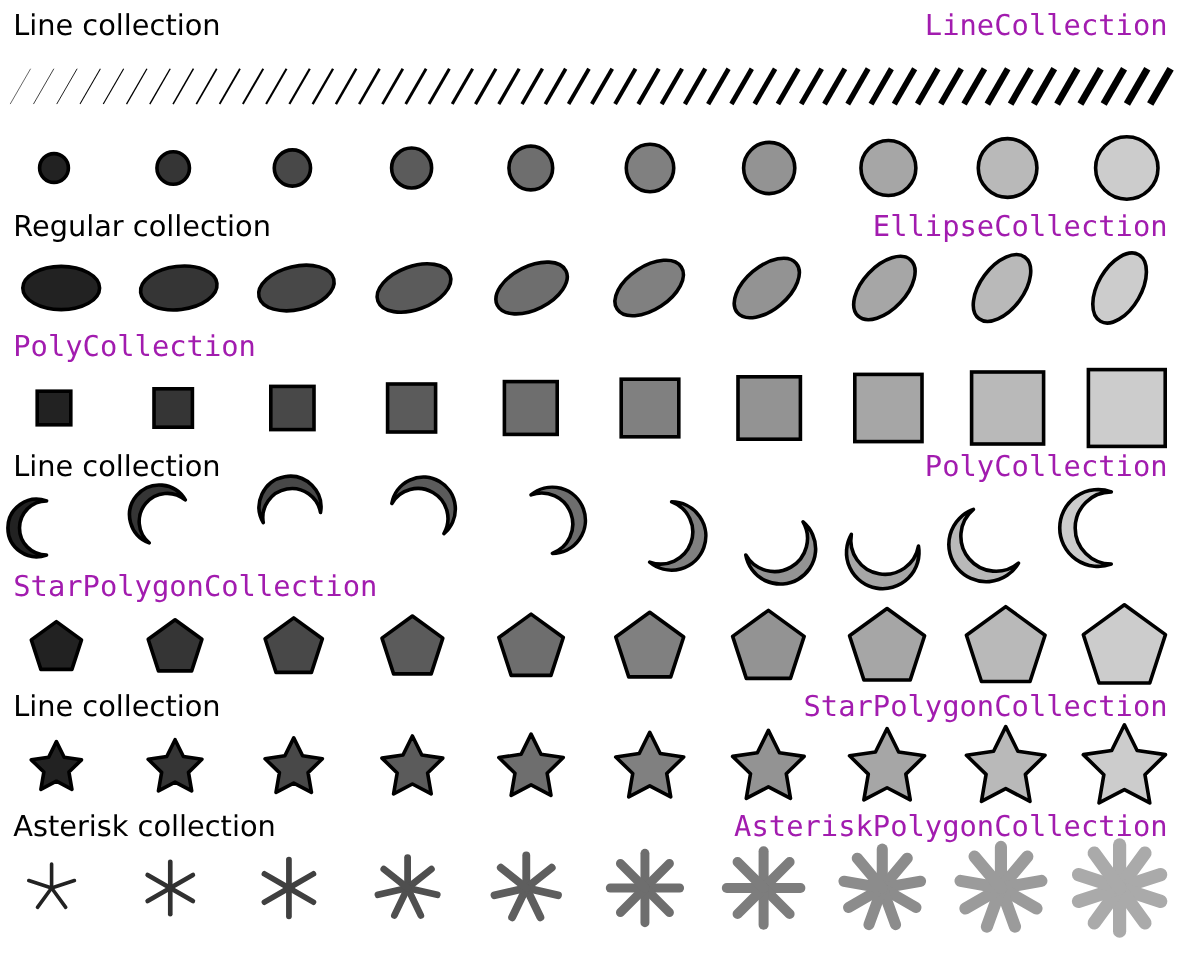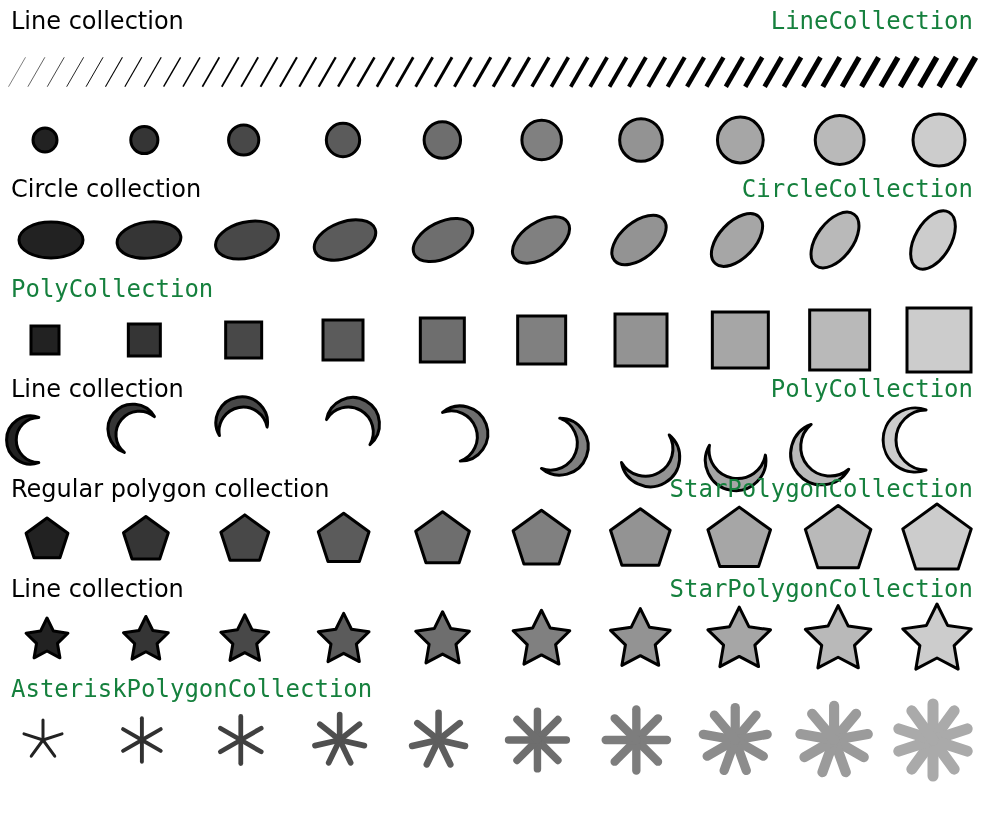--- a/index.html
+++ b/index.html
@@ -25,21 +25,21 @@
     padding-bottom: 2px;
     box-sizing: border-box;
   }
   .row-title {
     font-size: 24px;
     font-weight: 400;
   }
   .row-class {
     font-size: 24px;
     font-family: "DejaVu Sans Mono", "Liberation Mono", Menlo, Consolas, monospace;
-    color: #15803d;
+    color: #a21caf;
   }
   .row-graphics {
     height: 68px;
     position: relative;
   }
   svg.full {
     position: absolute;
     inset: 0;
     width: 100%;
     height: 100%;
@@ -117,22 +117,22 @@
         <circle cx="332" cy="34" r="16.666666666666664" fill="rgb(91,91,91)" stroke="#000000" stroke-width="3"></circle>
         <circle cx="431.3333333333333" cy="34" r="18.22222222222222" fill="rgb(110,110,110)" stroke="#000000" stroke-width="3"></circle>
         <circle cx="530.6666666666667" cy="34" r="19.77777777777778" fill="rgb(128,128,128)" stroke="#000000" stroke-width="3"></circle>
         <circle cx="630" cy="34" r="21.333333333333332" fill="rgb(147,147,147)" stroke="#000000" stroke-width="3"></circle>
         <circle cx="729.3333333333334" cy="34" r="22.88888888888889" fill="rgb(166,166,166)" stroke="#000000" stroke-width="3"></circle>
         <circle cx="828.6666666666666" cy="34" r="24.444444444444443" fill="rgb(185,185,185)" stroke="#000000" stroke-width="3"></circle>
         <circle cx="928" cy="34" r="26" fill="rgb(204,204,204)" stroke="#000000" stroke-width="3"></circle>
       </svg>
     </div>
     <div class="row row-header">
-      <div class="row-title">Circle collection</div>
-      <div class="row-class">CircleCollection</div>
+      <div class="row-title">Regular collection</div>
+      <div class="row-class">EllipseCollection</div>
     </div>
     <div class="row row-graphics">
       <svg class="full" viewBox="0 0 962 68">
         <ellipse cx="0" cy="0" rx="32" ry="18" transform="translate(40 34) rotate(0)" fill="rgb(34,34,34)" stroke="#000000" stroke-width="3"></ellipse>
         <ellipse cx="0" cy="0" rx="32" ry="18" transform="translate(138 34) rotate(-6.666666666666666)" fill="rgb(53,53,53)" stroke="#000000" stroke-width="3"></ellipse>
         <ellipse cx="0" cy="0" rx="32" ry="18" transform="translate(236 34) rotate(-13.333333333333332)" fill="rgb(72,72,72)" stroke="#000000" stroke-width="3"></ellipse>
         <ellipse cx="0" cy="0" rx="32" ry="18" transform="translate(334 34) rotate(-20)" fill="rgb(91,91,91)" stroke="#000000" stroke-width="3"></ellipse>
         <ellipse cx="0" cy="0" rx="32" ry="18" transform="translate(432 34) rotate(-26.666666666666664)" fill="rgb(110,110,110)" stroke="#000000" stroke-width="3"></ellipse>
         <ellipse cx="0" cy="0" rx="32" ry="18" transform="translate(530 34) rotate(-33.333333333333336)" fill="rgb(128,128,128)" stroke="#000000" stroke-width="3"></ellipse>
         <ellipse cx="0" cy="0" rx="32" ry="18" transform="translate(628 34) rotate(-40)" fill="rgb(147,147,147)" stroke="#000000" stroke-width="3"></ellipse>
@@ -170,21 +170,20 @@
         <path d="M -9.120537155351165 25.058469887624227 A 26.666666666666668 26.666666666666668 0 1 1 -9.120537155351165 -25.058469887624227 A 21.866666666666667 21.866666666666667 0 0 0 -9.120537155351165 25.058469887624227 Z" transform="translate(332.66666666666663 34) rotate(120)" fill="rgb(91,91,91)" stroke="#000000" stroke-width="3" stroke-linejoin="round"></path>
         <path d="M -9.424555060529539 25.893752217211702 A 27.555555555555557 27.555555555555557 0 1 1 -9.424555060529539 -25.893752217211702 A 22.595555555555556 22.595555555555556 0 0 0 -9.424555060529539 25.893752217211702 Z" transform="translate(431.55555555555554 34) rotate(160)" fill="rgb(110,110,110)" stroke="#000000" stroke-width="3" stroke-linejoin="round"></path>
         <path d="M -9.72857296570791 26.72903454679917 A 28.444444444444443 28.444444444444443 0 1 1 -9.72857296570791 -26.72903454679917 A 23.324444444444442 23.324444444444442 0 0 0 -9.72857296570791 26.72903454679917 Z" transform="translate(530.4444444444445 34) rotate(200)" fill="rgb(128,128,128)" stroke="#000000" stroke-width="3" stroke-linejoin="round"></path>
         <path d="M -10.032590870886281 27.564316876386645 A 29.333333333333332 29.333333333333332 0 1 1 -10.032590870886281 -27.564316876386645 A 24.05333333333333 24.05333333333333 0 0 0 -10.032590870886281 27.564316876386645 Z" transform="translate(629.3333333333333 34) rotate(240)" fill="rgb(147,147,147)" stroke="#000000" stroke-width="3" stroke-linejoin="round"></path>
         <path d="M -10.336608776064654 28.39959920597412 A 30.22222222222222 30.22222222222222 0 1 1 -10.336608776064654 -28.39959920597412 A 24.78222222222222 24.78222222222222 0 0 0 -10.336608776064654 28.39959920597412 Z" transform="translate(728.2222222222223 34) rotate(280)" fill="rgb(166,166,166)" stroke="#000000" stroke-width="3" stroke-linejoin="round"></path>
         <path d="M -10.640626681243026 29.234881535561595 A 31.11111111111111 31.11111111111111 0 1 1 -10.640626681243026 -29.234881535561595 A 25.51111111111111 25.51111111111111 0 0 0 -10.640626681243026 29.234881535561595 Z" transform="translate(827.1111111111111 34) rotate(320)" fill="rgb(185,185,185)" stroke="#000000" stroke-width="3" stroke-linejoin="round"></path>
         <path d="M -10.944644586421399 30.07016386514907 A 32 32 0 1 1 -10.944644586421399 -30.07016386514907 A 26.24 26.24 0 0 0 -10.944644586421399 30.07016386514907 Z" transform="translate(926 34) rotate(360)" fill="rgb(204,204,204)" stroke="#000000" stroke-width="3" stroke-linejoin="round"></path>
       </svg>
     </div>
     <div class="row row-header">
-      <div class="row-title">Regular polygon collection</div>
       <div class="row-class">StarPolygonCollection</div>
     </div>
     <div class="row row-graphics">
       <svg class="full" viewBox="0 0 962 68">
         <polygon points="36,12 56.92324335849338,27.201626123751158 48.93127555043441,51.798373876248846 23.068724449565593,51.798373876248846 15.07675664150662,27.20162612375116" fill="rgb(34,34,34)" stroke="#000000" stroke-width="3" stroke-linejoin="round"></polygon>
         <polygon points="134.88888888888889,10.444444444444443 157.2915534949525,26.720933021390127 148.73449705400049,53.05684475638765 121.0432807237773,53.05684475638765 112.48622428282526,26.72093302139013" fill="rgb(53,53,53)" stroke="#000000" stroke-width="3" stroke-linejoin="round"></polygon>
         <polygon points="233.77777777777777,8.88888888888889 257.6598636314116,26.2402399190291 248.53771855756654,54.315315636526456 219.017836997989,54.315315636526456 209.8956919241439,26.2402399190291" fill="rgb(72,72,72)" stroke="#000000" stroke-width="3" stroke-linejoin="round"></polygon>
         <polygon points="332.66666666666663,7.333333333333336 358.0281737678707,25.75954681666807 348.3409400611326,55.573786516665265 316.9923932722007,55.573786516665265 307.30515956546253,25.759546816668074" fill="rgb(91,91,91)" stroke="#000000" stroke-width="3" stroke-linejoin="round"></polygon>
         <polygon points="431.55555555555554,5.777777777777779 458.3964839043299,25.27885371430704 448.14416156469866,56.83225739680407 414.9669495464124,56.83225739680407 404.7146272067812,25.278853714307044" fill="rgb(110,110,110)" stroke="#000000" stroke-width="3" stroke-linejoin="round"></polygon>
         <polygon points="530.4444444444445,4.222222222222221 558.7647940407891,24.79816061194601 547.9473830682648,58.09072827694288 512.9415058206241,58.09072827694288 502.1240948480999,24.798160611946013" fill="rgb(128,128,128)" stroke="#000000" stroke-width="3" stroke-linejoin="round"></polygon>
@@ -206,20 +205,21 @@
         <polygon points="332.66666666666663,7.333333333333336 340.5038033638996,23.213106741667367 358.0281737678707,25.75954681666807 345.3474202172687,38.12022659166597 348.3409400611326,55.573786516665265 332.66666666666663,47.33333333333333 316.9923932722007,55.573786516665265 319.9859131160646,38.12022659166597 307.30515956546253,25.759546816668074 324.8295299694337,23.213106741667367" fill="rgb(91,91,91)" stroke="#000000" stroke-width="3" stroke-linejoin="round"></polygon>
         <polygon points="431.55555555555554,5.777777777777779 439.84985856012713,22.583871301597966 458.3964839043299,25.27885371430704 444.9760197299427,38.36057314284648 448.14416156469866,56.83225739680407 431.55555555555554,48.111111111111114 414.9669495464124,56.83225739680407 418.13509138116837,38.360573142846484 404.7146272067812,25.278853714307044 423.26125255098395,22.583871301597966" fill="rgb(110,110,110)" stroke="#000000" stroke-width="3" stroke-linejoin="round"></polygon>
         <polygon points="530.4444444444445,4.222222222222221 539.1959137563546,21.95463586152856 558.7647940407891,24.79816061194601 544.6046192426168,38.60091969402699 547.9473830682648,58.09072827694288 530.4444444444445,48.888888888888886 512.9415058206241,58.09072827694288 516.2842696462722,38.600919694027 502.1240948480999,24.798160611946013 521.6929751325343,21.954635861528562" fill="rgb(128,128,128)" stroke="#000000" stroke-width="3" stroke-linejoin="round"></polygon>
         <polygon points="629.3333333333333,2.666666666666668 638.541968952582,21.325400421459157 659.133104177248,24.317467509584983 644.2332187552906,38.84126624520751 647.7506045718308,59.349199157081685 629.3333333333333,49.666666666666664 610.9160620948358,59.349199157081685 614.4334479113759,38.84126624520751 599.5335624894185,24.317467509584986 620.1246977140845,21.325400421459157" fill="rgb(147,147,147)" stroke="#000000" stroke-width="3" stroke-linejoin="round"></polygon>
         <polygon points="728.2222222222223,1.1111111111111143 737.8880241488096,20.696164981389757 759.5014143137073,23.836774407223952 743.8618182679648,39.08161279638802 747.553826075397,60.60767003722049 728.2222222222223,50.44444444444444 708.8906183690476,60.60767003722049 712.5826261764797,39.08161279638803 696.9430301307373,23.836774407223956 718.5564202956349,20.696164981389757" fill="rgb(166,166,166)" stroke="#000000" stroke-width="3" stroke-linejoin="round"></polygon>
         <polygon points="827.1111111111111,-0.44444444444444287 837.234079345037,20.06692954132035 859.8697244501664,23.356081304862926 843.4904177806387,39.32195934756854 847.3570475789629,61.8661409173593 827.1111111111111,51.22222222222222 806.8651746432593,61.8661409173593 810.7318044415834,39.32195934756854 794.3524977720558,23.356081304862926 816.9881428771852,20.066929541320352" fill="rgb(185,185,185)" stroke="#000000" stroke-width="3" stroke-linejoin="round"></polygon>
         <polygon points="926,-2 936.5801345412646,19.437694101250948 960.2380345866255,22.875388202501895 943.1190172933127,39.56230589874905 947.160269082529,63.124611797498105 926,52 904.839730917471,63.124611797498105 908.8809827066873,39.56230589874905 891.7619654133745,22.875388202501895 915.4198654587354,19.437694101250948" fill="rgb(204,204,204)" stroke="#000000" stroke-width="3" stroke-linejoin="round"></polygon>
       </svg>
     </div>
     <div class="row row-header">
+      <div class="row-title">Asterisk collection</div>
       <div class="row-class">AsteriskPolygonCollection</div>
     </div>
     <div class="row row-graphics">
       <svg class="full" viewBox="0 0 962 68">
         <g>
           <line x1="32" y1="34" x2="32" y2="14" stroke="rgb(34,34,34)" stroke-width="3" stroke-linecap="round"></line>
           <line x1="32" y1="34" x2="51.02113032590307" y2="27.81966011250105" stroke="rgb(34,34,34)" stroke-width="3" stroke-linecap="round"></line>
           <line x1="32" y1="34" x2="43.75570504584947" y2="50.180339887498945" stroke="rgb(34,34,34)" stroke-width="3" stroke-linecap="round"></line>
           <line x1="32" y1="34" x2="20.24429495415054" y2="50.180339887498945" stroke="rgb(34,34,34)" stroke-width="3" stroke-linecap="round"></line>
           <line x1="32" y1="34" x2="12.978869674096927" y2="27.819660112501055" stroke="rgb(34,34,34)" stroke-width="3" stroke-linecap="round"></line>

